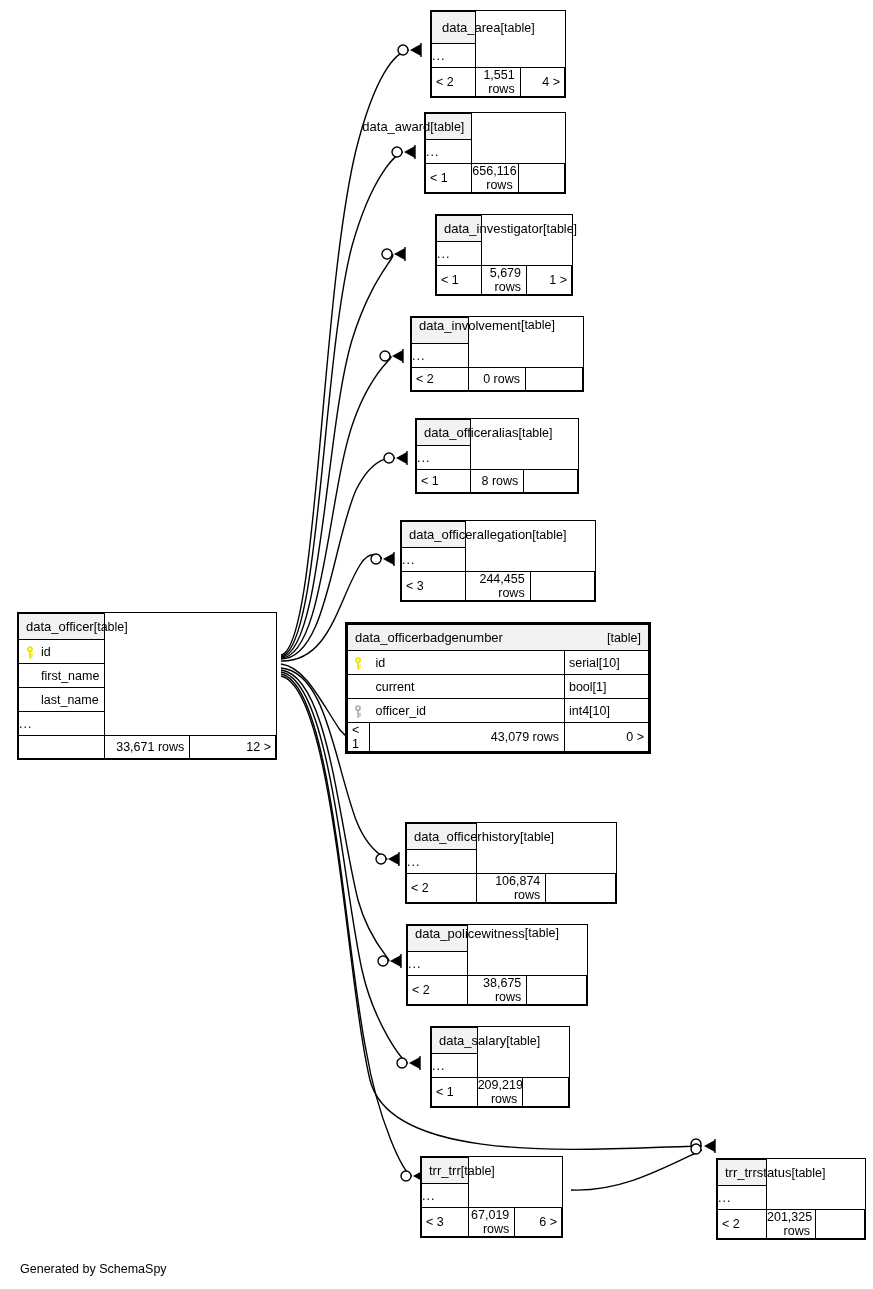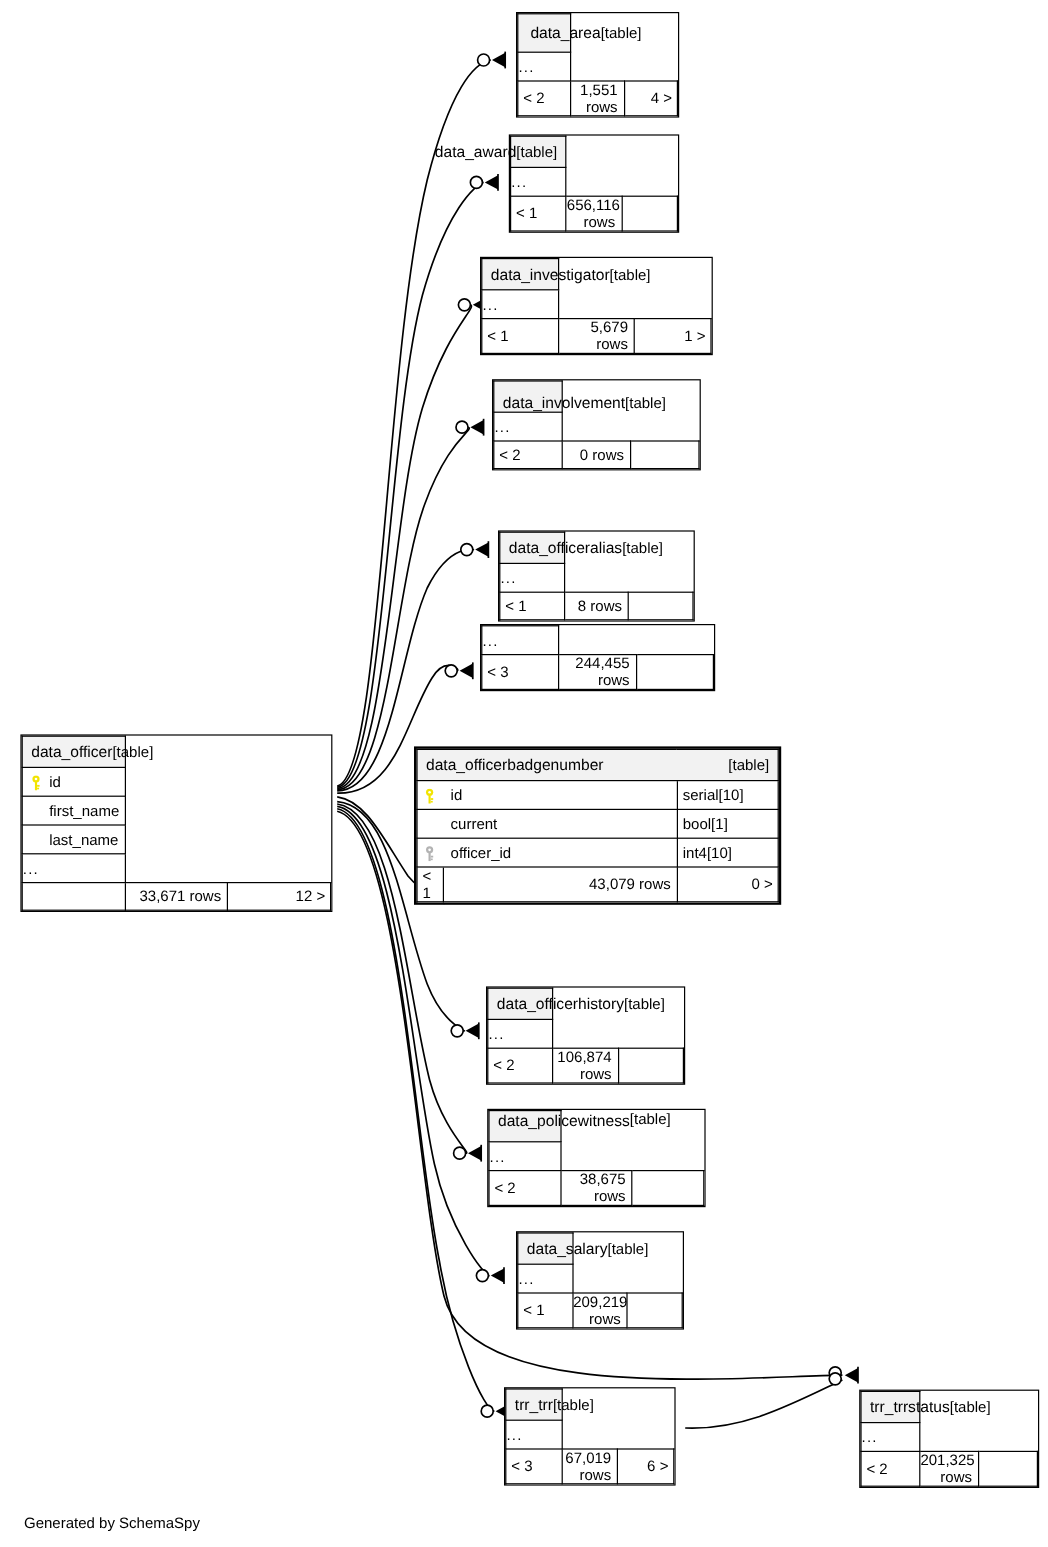--- a/index.html
+++ b/index.html
@@ -162,21 +162,21 @@
               <td colspan="1" class="ellipsis">...</td>
             </tr>
             <tr class="ft">
               <td class="l" style="width:34px">&lt; 1</td>
               <td class="c">656,116 rows</td>
               <td class="r" style="width:34px"></td>
             </tr>
           </tbody>
         </table>
       </div>
-      <div class="table-box" style="left: 400px; top: 214px; width: 194px;">
+      <div class="table-box" style="left: 435px; top: 214px; width: 138px;">
         <table class="tbl">
           <tbody>
             <tr class="hdr">
               <td colspan="1" style="padding:0">
                 <div style="display:flex;align-items:center;justify-content:space-between;height:25px">
                   <span class="nm">data_investigator</span>
                   <span class="tg">[table]</span>
                 </div>
               </td>
             </tr>
@@ -189,38 +189,38 @@
               <td class="r" style="width:34px">1 &gt;</td>
             </tr>
           </tbody>
         </table>
       </div>
       <div class="table-box" style="left: 410px; top: 316px; width: 174px;">
         <table class="tbl">
           <tbody>
             <tr class="hdr">
               <td colspan="1" style="padding:0">
-                <div style="display:flex;align-items:flex-end;justify-content:space-between;height:25px">
+                <div style="display:flex;align-items:flex-start;justify-content:space-between;height:25px">
                   <span class="nm">data_involvement</span>
                   <span class="tg">[table]</span>
                 </div>
               </td>
             </tr>
             <tr>
               <td colspan="1" class="ellipsis">...</td>
             </tr>
             <tr class="ft">
               <td class="l" style="width:35px">&lt; 2</td>
               <td class="c">0 rows</td>
               <td class="r" style="width:35px"></td>
             </tr>
           </tbody>
         </table>
       </div>
-      <div class="table-box" style="left: 415px; top: 418px; width: 164px; margin-top: 24px;">
+      <div class="table-box" style="left: 415px; top: 418px; width: 164px;">
         <table class="tbl">
           <tbody>
             <tr class="hdr">
               <td colspan="1" style="padding:0">
                 <div style="display:flex;align-items:center;justify-content:space-between;height:25px">
                   <span class="nm">data_officeralias</span>
                   <span class="tg">[table]</span>
                 </div>
               </td>
             </tr>
@@ -231,20 +231,28 @@
               <td class="l" style="width:34px">&lt; 1</td>
               <td class="c">8 rows</td>
               <td class="r" style="width:34px"></td>
             </tr>
           </tbody>
         </table>
       </div>
       <div class="table-box" style="left: 400px; top: 520px; width: 196px;">
         <table class="tbl">
           <tbody>
+            <tr class="hdr">
+              <td colspan="1" style="padding:0">
+                <div style="display:flex;align-items:center;justify-content:space-between;height:25px">
+                  <span class="nm">data_officerallegation</span>
+                  <span class="tg">[table]</span>
+                </div>
+              </td>
+            </tr>
             <tr>
               <td colspan="1" class="ellipsis">...</td>
             </tr>
             <tr class="ft">
               <td class="l" style="width:39px">&lt; 3</td>
               <td class="c">244,455 rows</td>
               <td class="r" style="width:39px"></td>
             </tr>
           </tbody>
         </table>
@@ -293,21 +301,21 @@
               <td class="ct">int4[10]</td>
             </tr>
             <tr class="ft">
               <td class="l" style="width:61px">&lt; 1</td>
               <td class="c">43,079 rows</td>
               <td class="r" style="width:61px">0 &gt;</td>
             </tr>
           </tbody>
         </table>
       </div>
-      <div class="table-box" style="left: 405px; top: 822px; width: 166px;">
+      <div class="table-box" style="left: 405px; top: 822px; width: 212px;">
         <table class="tbl">
           <tbody>
             <tr class="hdr">
               <td colspan="1" style="padding:0">
                 <div style="display:flex;align-items:center;justify-content:space-between;height:25px">
                   <span class="nm">data_officerhistory</span>
                   <span class="tg">[table]</span>
                 </div>
               </td>
             </tr>

